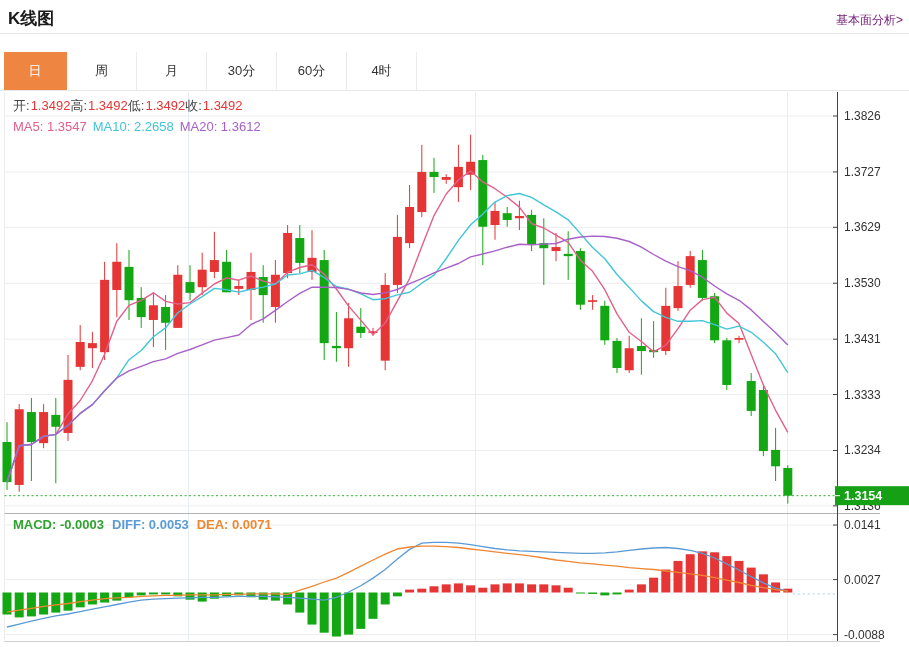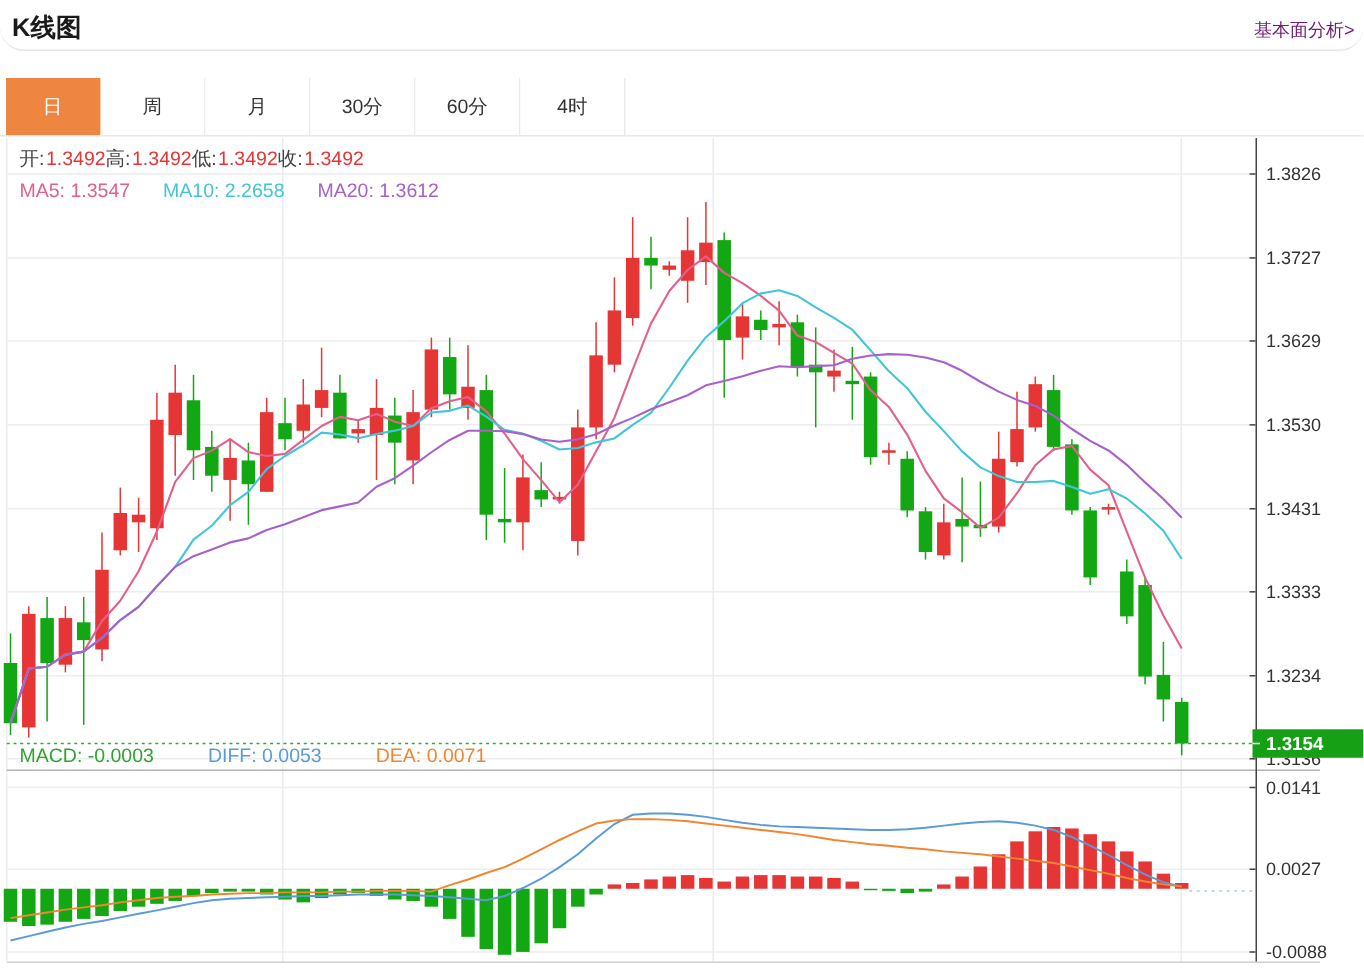--- a/index.html
+++ b/index.html
@@ -1,37 +1,37 @@
 <!DOCTYPE html>
 <html><head>
 <meta charset="utf-8">
 <style>
   html,body{margin:0;padding:0;}
   body{
     width:909px;height:647px;position:relative;overflow:hidden;
     background:#ffffff;font-family:"Liberation Sans","DejaVu Sans",sans-serif;
     -webkit-font-smoothing:antialiased;
   }
-  .header{position:absolute;left:0;top:0;width:909px;height:33px;border-bottom:1px solid #e6e6e6;border-radius:16px;}
+  .header{position:absolute;left:0;top:0;width:909px;height:33px;border-bottom:1px solid #e6e6e6;}
   .header .title{position:absolute;left:8px;top:7px;font-size:17px;font-weight:bold;color:#1a1a1a;}
   .header .link{position:absolute;right:6px;top:12px;font-size:12px;color:#701a75;text-decoration:none;cursor:pointer;}
   .tabbar{position:absolute;left:4px;top:52px;height:38px;display:flex;}
   .tab{
     width:70px;height:38px;line-height:38px;text-align:center;font-size:13px;color:#333;
     background:#fff;border-right:1px solid #ebebeb;cursor:pointer;box-sizing:border-box;
   }
   .tab:first-child{width:63px;}
   .tab.active{background:#ee8540;color:#fff;border-right-color:#ee8540;}
   .tabbar-underline{position:absolute;left:0;top:90px;width:909px;height:1px;background:#e8e8e8;}
   .overlay-row{position:absolute;display:flex;font-size:13px;white-space:nowrap;pointer-events:none;}
   .ohlc-row{left:13px;top:97px;}
   .ohlc-row .lbl{color:#444;margin-right:1px;}
   .ohlc-row .val{color:#e53535;}
-  .ma-row{left:13px;top:119px;gap:22px;}
-  .macd-row{left:13px;top:496px;gap:36px;}
+  .ma-row{left:13px;top:119px;gap:6px;}
+  .macd-row{left:13px;top:517px;gap:8px;font-weight:bold;}
   svg.chart{position:absolute;left:0;top:0;}
 </style>
 </head>
 <body>
 
 <div class="header">
   <span class="title">K线图</span>
   <a class="link">基本面分析&gt;</a>
 </div>
 

